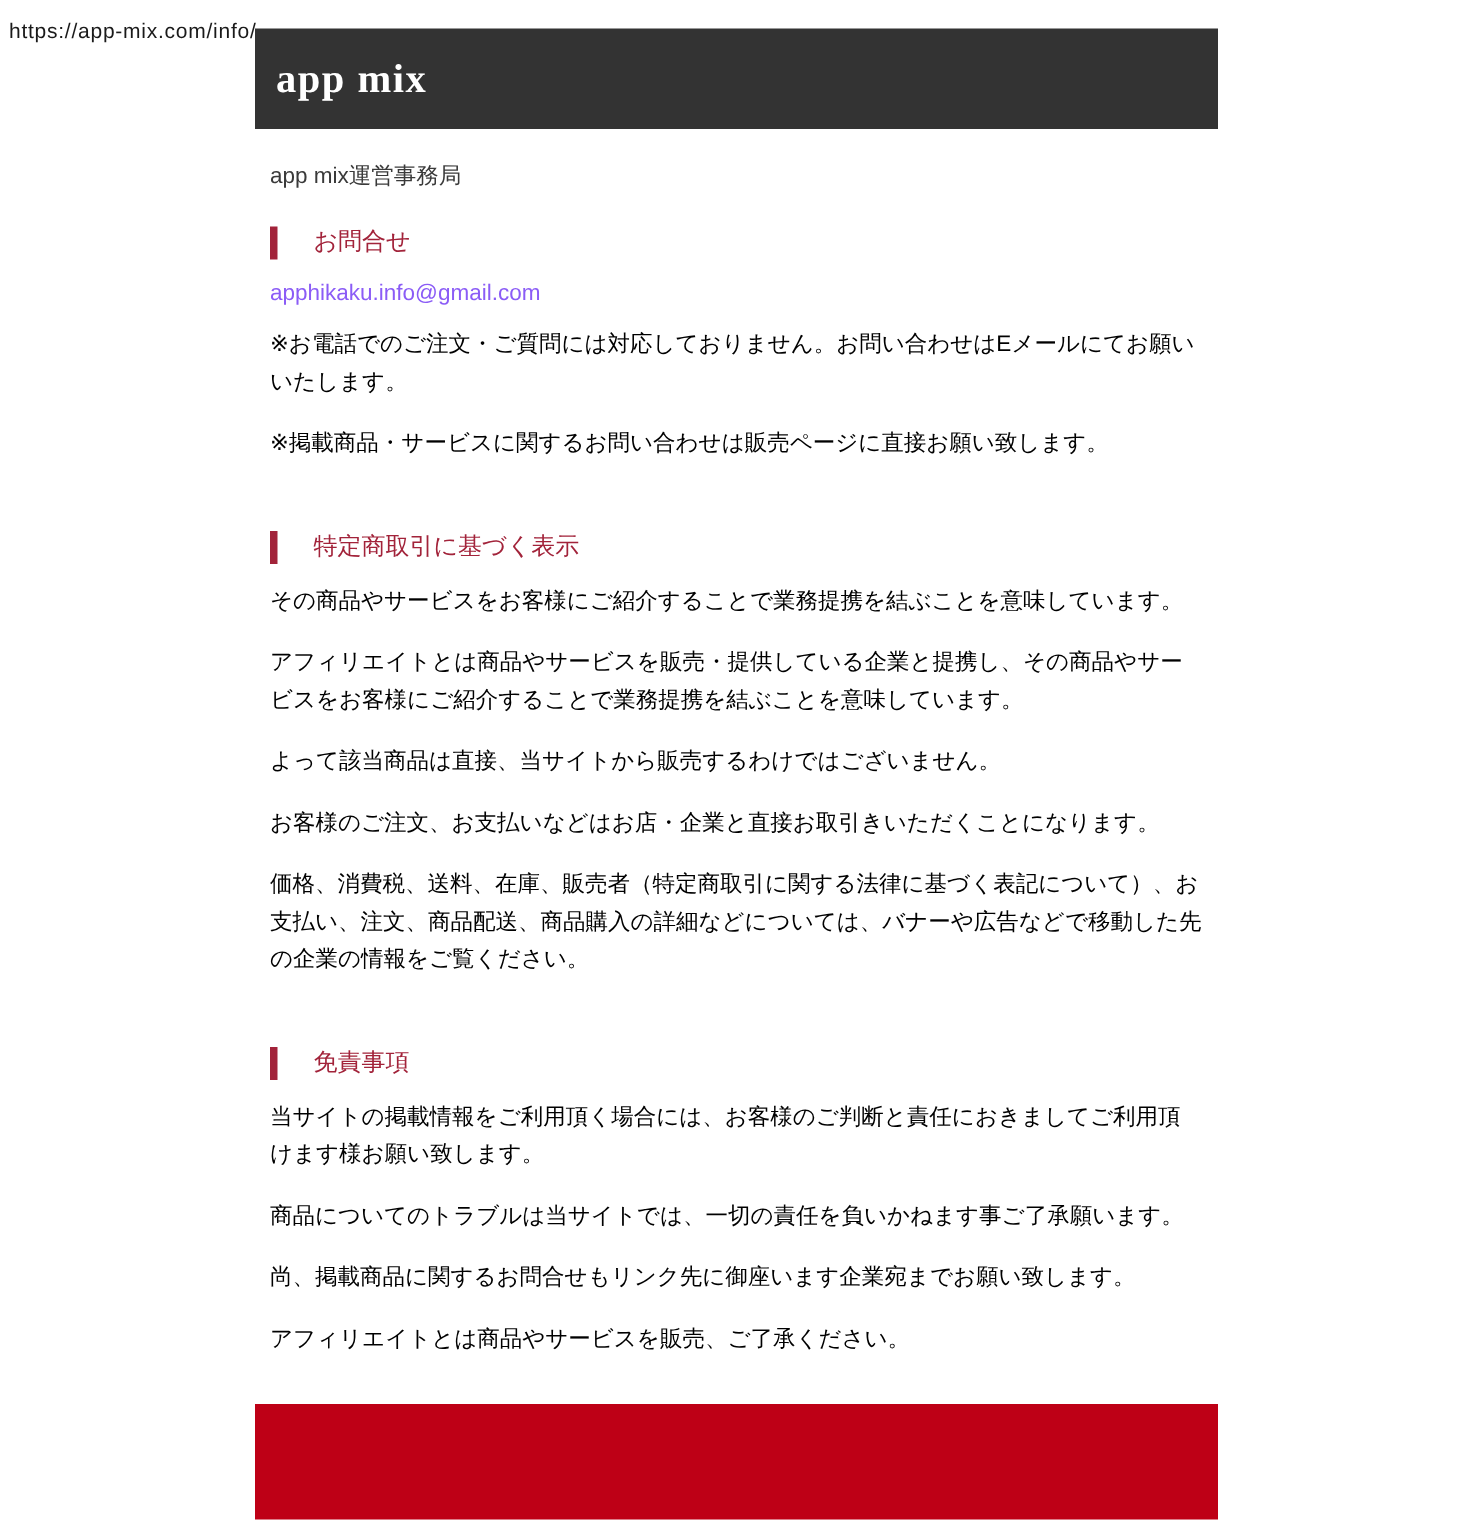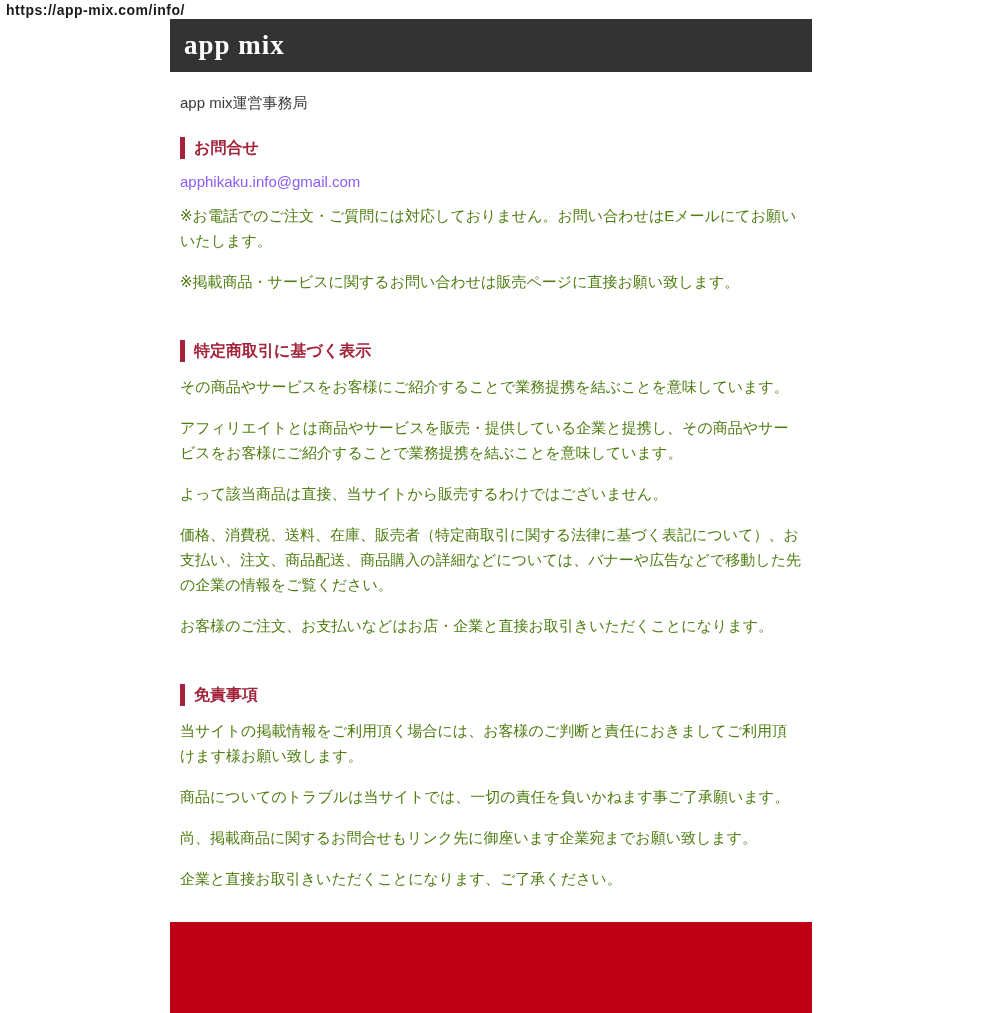--- a/index.html
+++ b/index.html
@@ -12,37 +12,36 @@
   body {
     width: 983px;
     height: 1013px;
     background: #ffffff;
     position: relative;
     font-family: "Liberation Sans", "DejaVu Sans", sans-serif;
     color: #333333;
   }
   .page-url {
     position: absolute;
-    top: 2px;
+    top: 12px;
     left: 6px;
     font-size: 14px;
     color: #1a1a1a;
     letter-spacing: 0.5px;
-    font-weight: bold;
   }
   .container {
     position: absolute;
     top: 19px;
     left: 170px;
     width: 642px;
     background: #ffffff;
   }
   .site-header {
     background: var(--header-bg, #333333);
-    height: 53px;
+    height: 67px;
     display: flex;
     align-items: center;
     padding: 0 14px;
   }
   .logo {
     font-family: "Liberation Serif", "DejaVu Serif", serif;
     font-weight: bold;
     font-size: 27px;
     color: #ffffff;
     letter-spacing: 1px;
@@ -50,23 +49,23 @@
   }
   .content { padding: 0 10px; }
   .operator {
     margin: 22px 0 0 0;
     font-size: 15px;
     color: #3a3a3a;
   }
   .sec-heading {
     margin: 24px 0 0 0;
     border-left: 5px solid var(--accent-red, #a2233a);
-    padding-left: 9px;
+    padding-left: 24px;
     color: var(--accent-red, #a2233a);
-    font-weight: bold;
+    font-weight: normal;
     font-size: 16px;
     line-height: 22px;
   }
   .sec-heading.spaced { margin-top: 46px; }
   .email {
     display: inline-block;
     margin-top: 14px;
     font-size: 15px;
     color: #8b5cf6;
     text-decoration: none;
@@ -75,21 +74,21 @@
   .note {
     margin: 25px 0 0 0;
     font-size: 13px;
     color: #333333;
     line-height: 18px;
   }
   .section p {
     font-size: 15px;
     line-height: 25px;
     margin: 12px 0 16px 0;
-    color: #4d7c0f;
+    color: #000000;
   }
   .site-footer {
     margin-top: 31px;
     background: var(--footer-red, #be0016);
     height: 95px;
     text-align: center;
     color: #ffffff;
     padding-top: 27px;
   }
 </style>
@@ -113,30 +112,30 @@
       <a class="email">apphikaku.info@gmail.com</a>
       <p class="note">※お電話でのご注文・ご質問には対応しておりません。お問い合わせはEメールにてお願いいたします。</p>
       <p class="note">※掲載商品・サービスに関するお問い合わせは販売ページに直接お願い致します。</p>
     </section>
 
     <section class="section">
       <h2 class="sec-heading spaced">特定商取引に基づく表示</h2>
       <p>その商品やサービスをお客様にご紹介することで業務提携を結ぶことを意味しています。</p>
       <p>アフィリエイトとは商品やサービスを販売・提供している企業と提携し、その商品やサービスをお客様にご紹介することで業務提携を結ぶことを意味しています。</p>
       <p>よって該当商品は直接、当サイトから販売するわけではございません。</p>
+      <p>お客様のご注文、お支払いなどはお店・企業と直接お取引きいただくことになります。</p>
       <p>価格、消費税、送料、在庫、販売者（特定商取引に関する法律に基づく表記について）、お支払い、注文、商品配送、商品購入の詳細などについては、バナーや広告などで移動した先の企業の情報をご覧ください。</p>
-      <p>お客様のご注文、お支払いなどはお店・企業と直接お取引きいただくことになります。</p>
     </section>
 
     <section class="section">
       <h2 class="sec-heading spaced">免責事項</h2>
       <p>当サイトの掲載情報をご利用頂く場合には、お客様のご判断と責任におきましてご利用頂けます様お願い致します。</p>
       <p>商品についてのトラブルは当サイトでは、一切の責任を負いかねます事ご了承願います。</p>
       <p>尚、掲載商品に関するお問合せもリンク先に御座います企業宛までお願い致します。</p>
-      <p>企業と直接お取引きいただくことになります、ご了承ください。</p>
+      <p>アフィリエイトとは商品やサービスを販売、ご了承ください。</p>
     </section>
 
   </main>
 
   <footer class="site-footer">
     
     
   </footer>
 
 </div>

